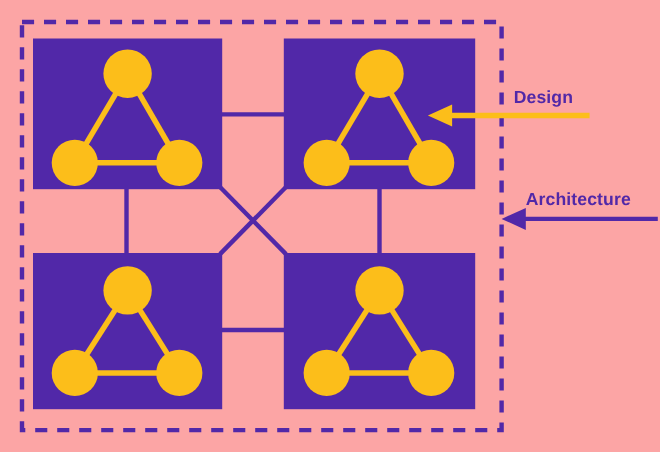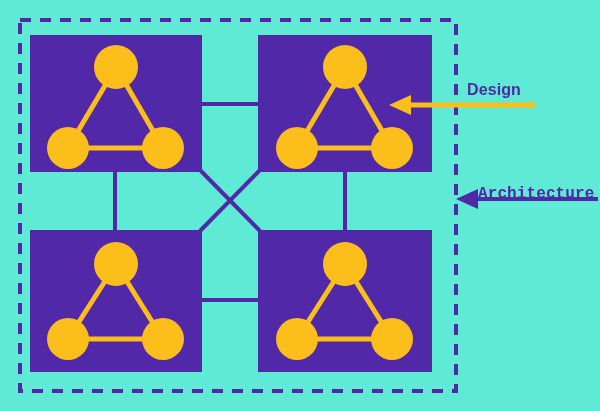--- a/index.html
+++ b/index.html
@@ -4,21 +4,21 @@
 <style>
   html, body {
     margin: 0;
     padding: 0;
     background: #ffffff;
   }
   #canvas {
     position: relative;
     width: 600px;
     height: 411px;
-    background: #5eead4;
+    background: #fca5a5;
     overflow: hidden;
     font-family: "Liberation Sans", sans-serif;
   }
   #diagram-svg {
     position: absolute;
     left: 0;
     top: 0;
     width: 600px;
     height: 411px;
   }
@@ -30,22 +30,21 @@
     letter-spacing: 0.1px;
     white-space: nowrap;
     color: #5128A8;
   }
   #design-label {
     left: 467px;
     top: 81px;
   }
   #architecture-label {
     left: 478px;
-    top: 185px;
-    font-family: Liberation Mono, monospace;
+    top: 173px;
   }
 </style>
 </head>
 <body>
 
 <div id="canvas">
 
   <svg id="diagram-svg" viewBox="0 0 600 411">
 
     <rect x="20" y="20" width="436" height="371" fill="none" stroke="#5128A8" stroke-width="4" stroke-dasharray="11 9"></rect>

